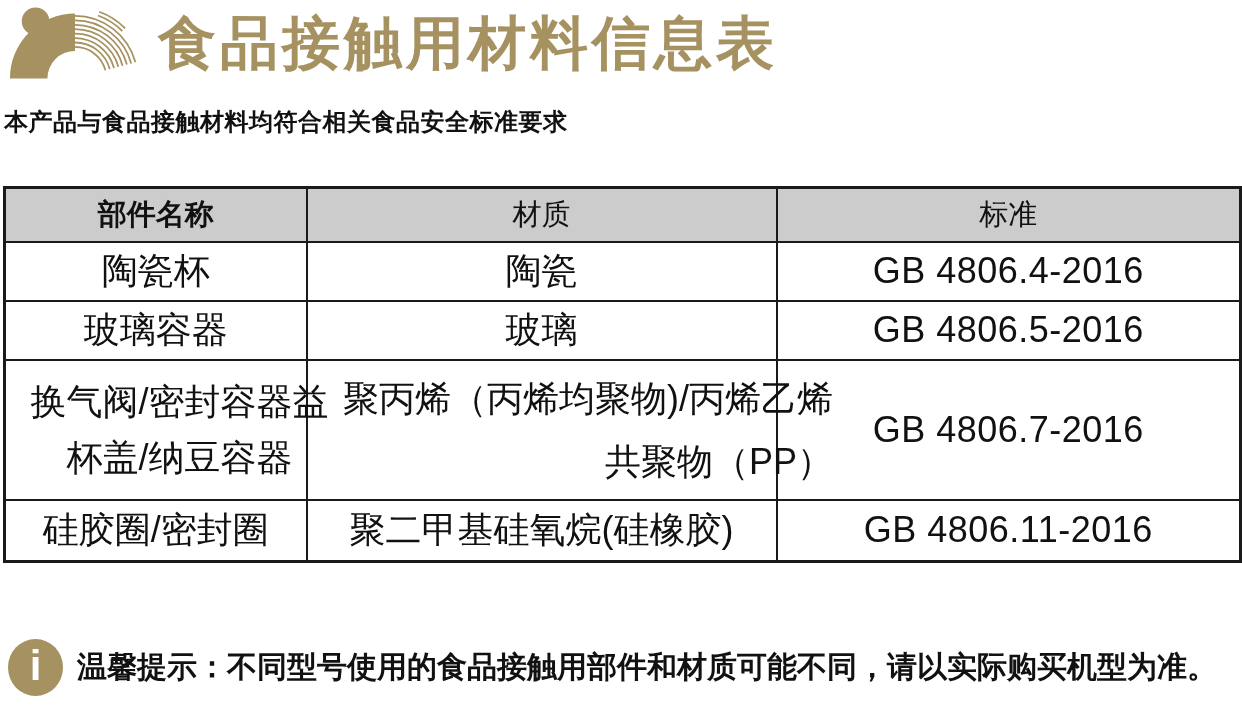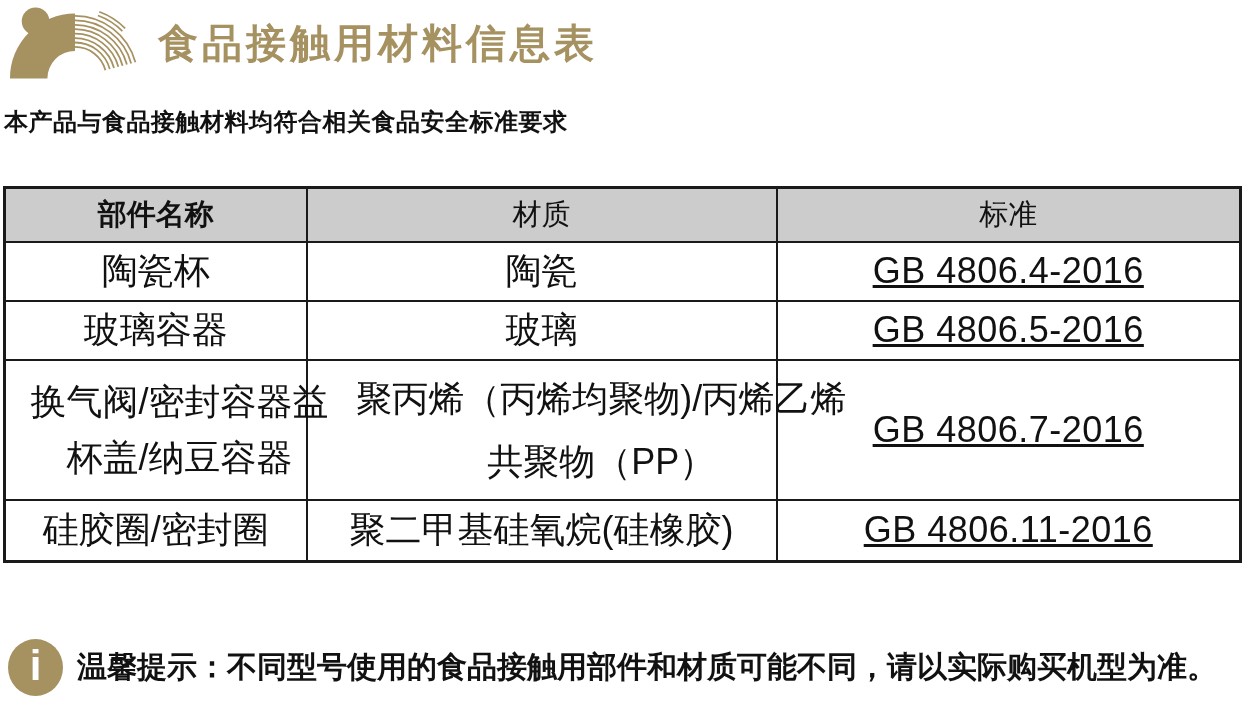--- a/index.html
+++ b/index.html
@@ -20,21 +20,21 @@
 
   
   .brand{
     display:flex;align-items:center;
     padding:6px 0 0 6px;
     height:80px;
   }
   .logo{width:136px;height:72px;flex:0 0 auto;}
   .page-title{
     margin-left:16px;
-    font-size:40px;
+    font-size:58px;
     font-weight:800;
     letter-spacing:4px;
     color:var(--gold);
     line-height:72px;
     white-space:nowrap;
   }
 
   
   .intro{
     margin:26px 0 12px 4px;
@@ -64,24 +64,24 @@
     font-weight:400;
     padding:4px 8px;
   }
   table.materials thead tr{height:54px;background:var(--header_bg);}
   table.materials thead th{font-size:29px;}
   table.materials thead th.col-part{font-weight:700;}
   table.materials tbody tr:nth-child(1){height:55px;}
   table.materials tbody tr:nth-child(2){height:56px;}
   table.materials tbody tr:nth-child(3){height:140px;}
   table.materials tbody tr:nth-child(4){height:62px;}
-  td.cell-standard{font-size:30px;letter-spacing:0.5px;text-decoration:underline;}
+  td.cell-standard{font-size:30px;letter-spacing:0.5px;}
   td.left-cell{text-align:left;padding-left:18px;}
   .wrap-part{width:9.2em;line-height:1.55;text-align:center;}
-  .wrap-material{width:14.1em;line-height:1.75;text-align:center;margin-left:32px;}
+  .wrap-material{width:14.1em;line-height:1.75;text-align:right;margin-left:10px;}
 
   
   .note{
     display:flex;align-items:center;
     margin:76px 0 0 8px;
   }
   .info-badge{
     flex:0 0 auto;
     width:55px;height:57px;
     border-radius:50%;

